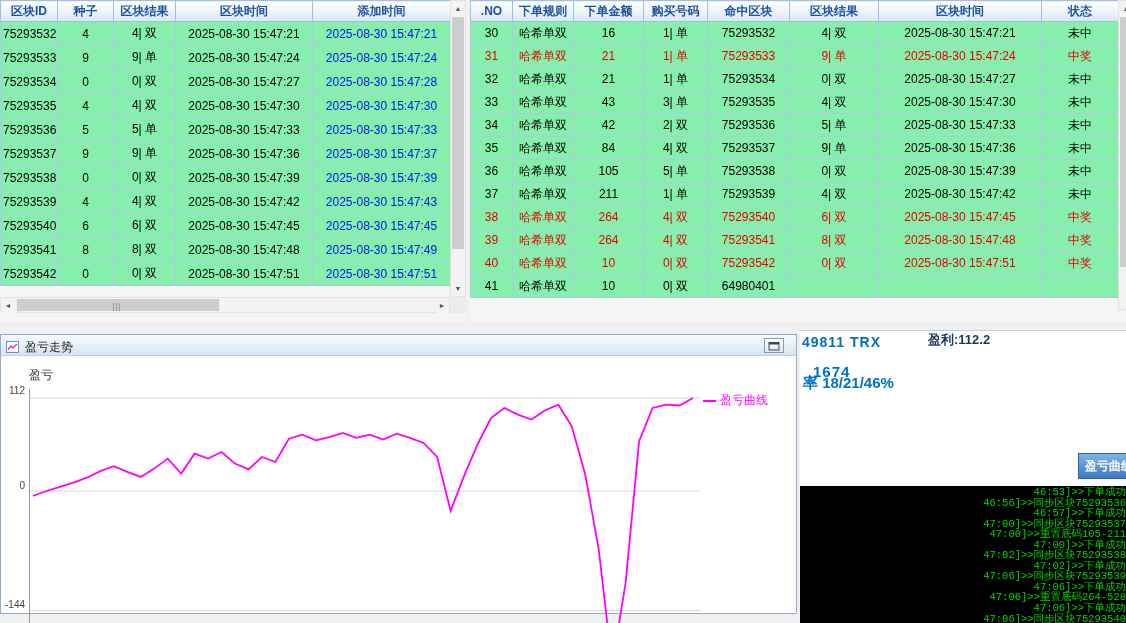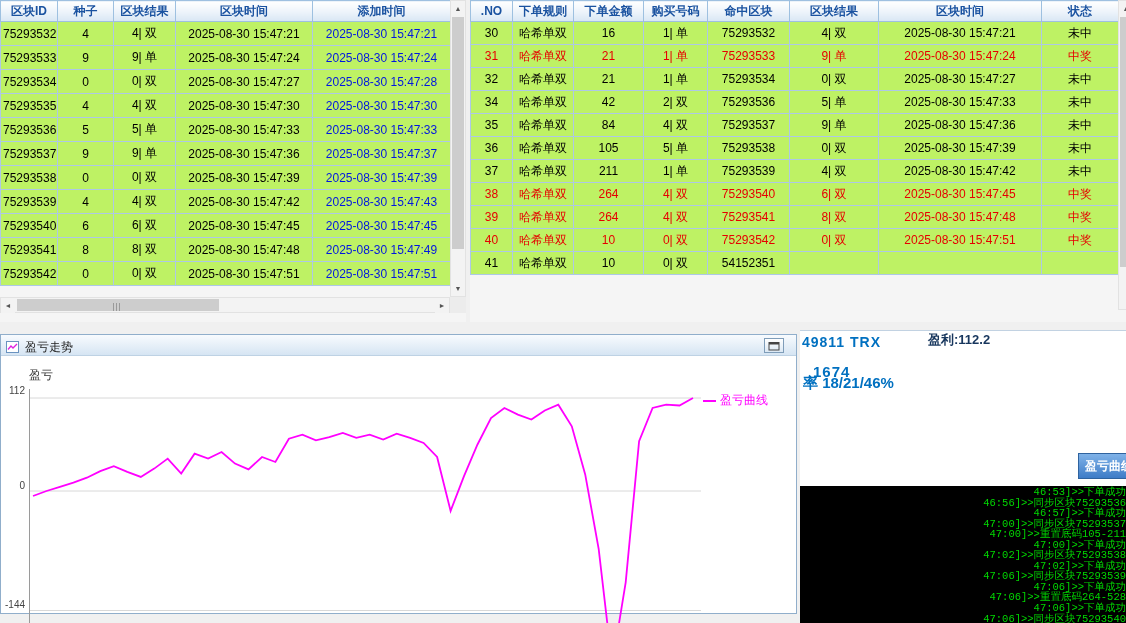--- a/index.html
+++ b/index.html
@@ -6,21 +6,21 @@
   html,body { width:1126px; height:623px; }
   body {
     position: relative;
     overflow: hidden;
     background: #f0f0f0;
     font-family: "Liberation Sans", "DejaVu Sans", sans-serif;
   }
   .pane { position: absolute; background: #f5f5f5; }
 
   
-  .tbl { border-collapse: collapse; table-layout: fixed; background: #bef264; font-size: 12px; }
+  .tbl { border-collapse: collapse; table-layout: fixed; background: #86efac; font-size: 12px; }
   .tbl th {
     background: linear-gradient(#ffffff, #ecf3fa 55%, #d8e6f4);
     color: var(--headtxt, #1a52a0);
     font-weight: bold;
     border: 1px solid #9ec0e0;
     height: 21px; padding: 0 2px;
     overflow: hidden; white-space: nowrap;
   }
   .tbl td {
     border: 1px solid #adc8e6;
@@ -267,20 +267,30 @@
           <td>32</td>
           <td>哈希单双</td>
           <td>21</td>
           <td>1| 单</td>
           <td>75293534</td>
           <td>0| 双</td>
           <td>2025-08-30 15:47:27</td>
           <td>未中</td>
         </tr>
         <tr>
+          <td>33</td>
+          <td>哈希单双</td>
+          <td>43</td>
+          <td>3| 单</td>
+          <td>75293535</td>
+          <td>4| 双</td>
+          <td>2025-08-30 15:47:30</td>
+          <td>未中</td>
+        </tr>
+        <tr>
           <td>34</td>
           <td>哈希单双</td>
           <td>42</td>
           <td>2| 双</td>
           <td>75293536</td>
           <td>5| 单</td>
           <td>2025-08-30 15:47:33</td>
           <td>未中</td>
         </tr>
         <tr>
@@ -341,21 +351,21 @@
           <td>75293542</td>
           <td>0| 双</td>
           <td>2025-08-30 15:47:51</td>
           <td>中奖</td>
         </tr>
         <tr>
           <td>41</td>
           <td>哈希单双</td>
           <td>10</td>
           <td>0| 双</td>
-          <td>54152351</td>
+          <td>64980401</td>
           <td></td>
           <td></td>
           <td></td>
         </tr>
       </tbody>
   </table>
 
   <div class="sb" style="left:648px; top:0; width:16px; height:310px;">
     <div class="arrow" style="top:0; left:0;">▲</div>
     <div class="thumb" style="left:1px; right:1px; top:16px; height:250px;"></div>

